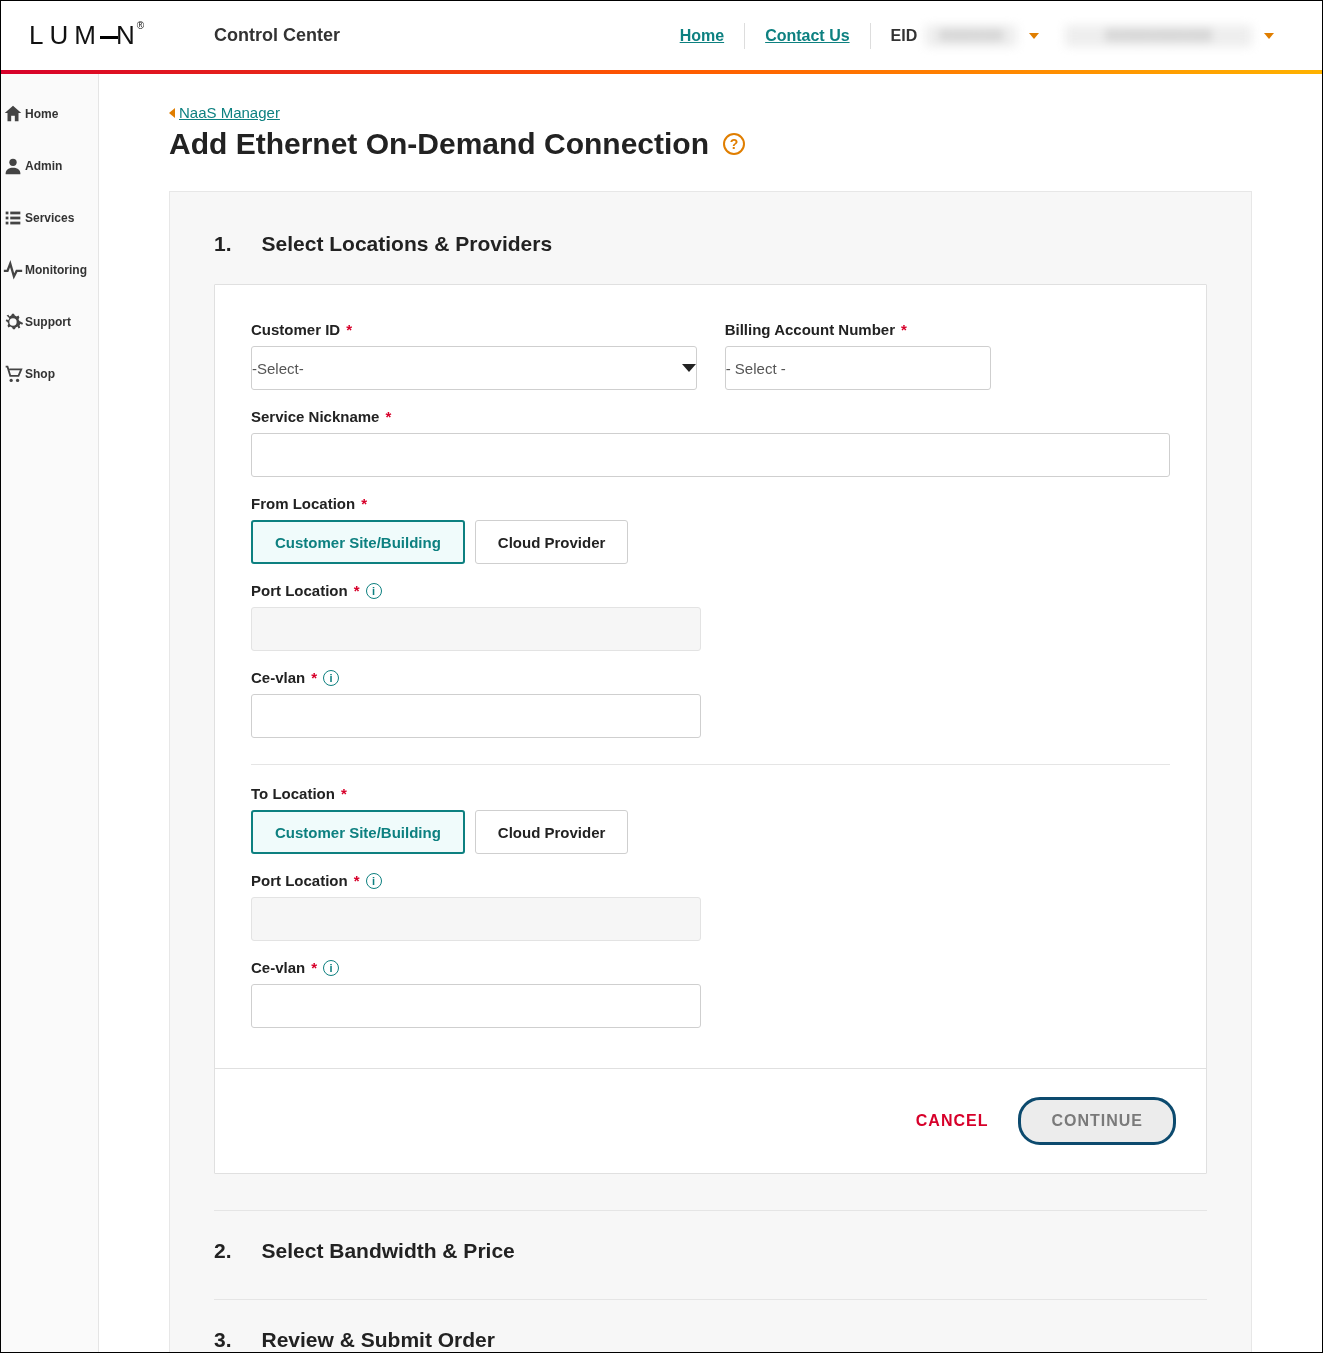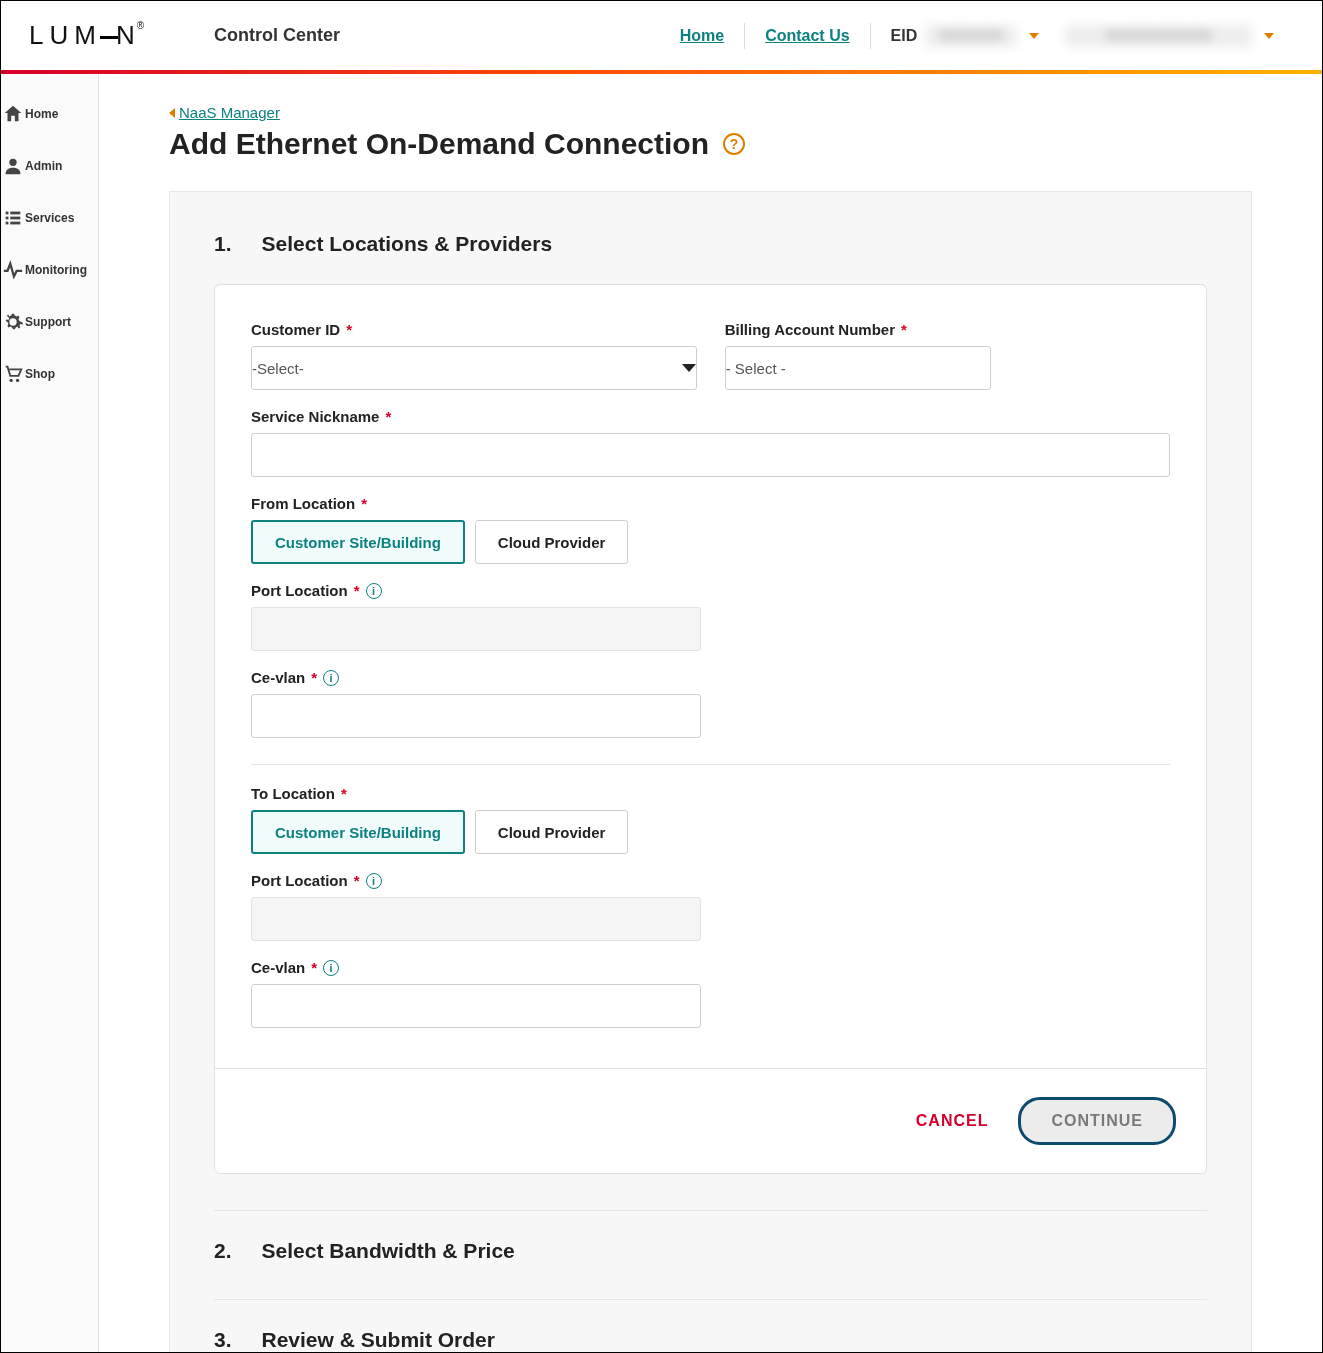--- a/index.html
+++ b/index.html
@@ -128,21 +128,21 @@
   }
   .step-head {
     display:flex; align-items:center; gap:30px;
     font-weight:800; font-size:21px; color:#222;
     margin-bottom: 28px;
   }
   .step-head.collapsed { margin-bottom:0;}
   .card {
     background:#fff;
     border:1px solid #e0e0e0;
-    border-radius:6px;
+    border-radius:1px;
   }
   .card-body { padding: 36px 36px 30px 36px;}
   .row { display:flex; gap:28px; margin-bottom: 18px;}
   .col { flex:1; }
   .col.half { flex: 0 0 48.5%;}
   .col.quarter { flex: 0 0 29%;}
   .field-label {
     font-size:15px; font-weight:700; color:#222; margin-bottom:8px; display:flex; align-items:center; gap:6px;
   }
   .req { color:#d7002a; font-weight:700;}

